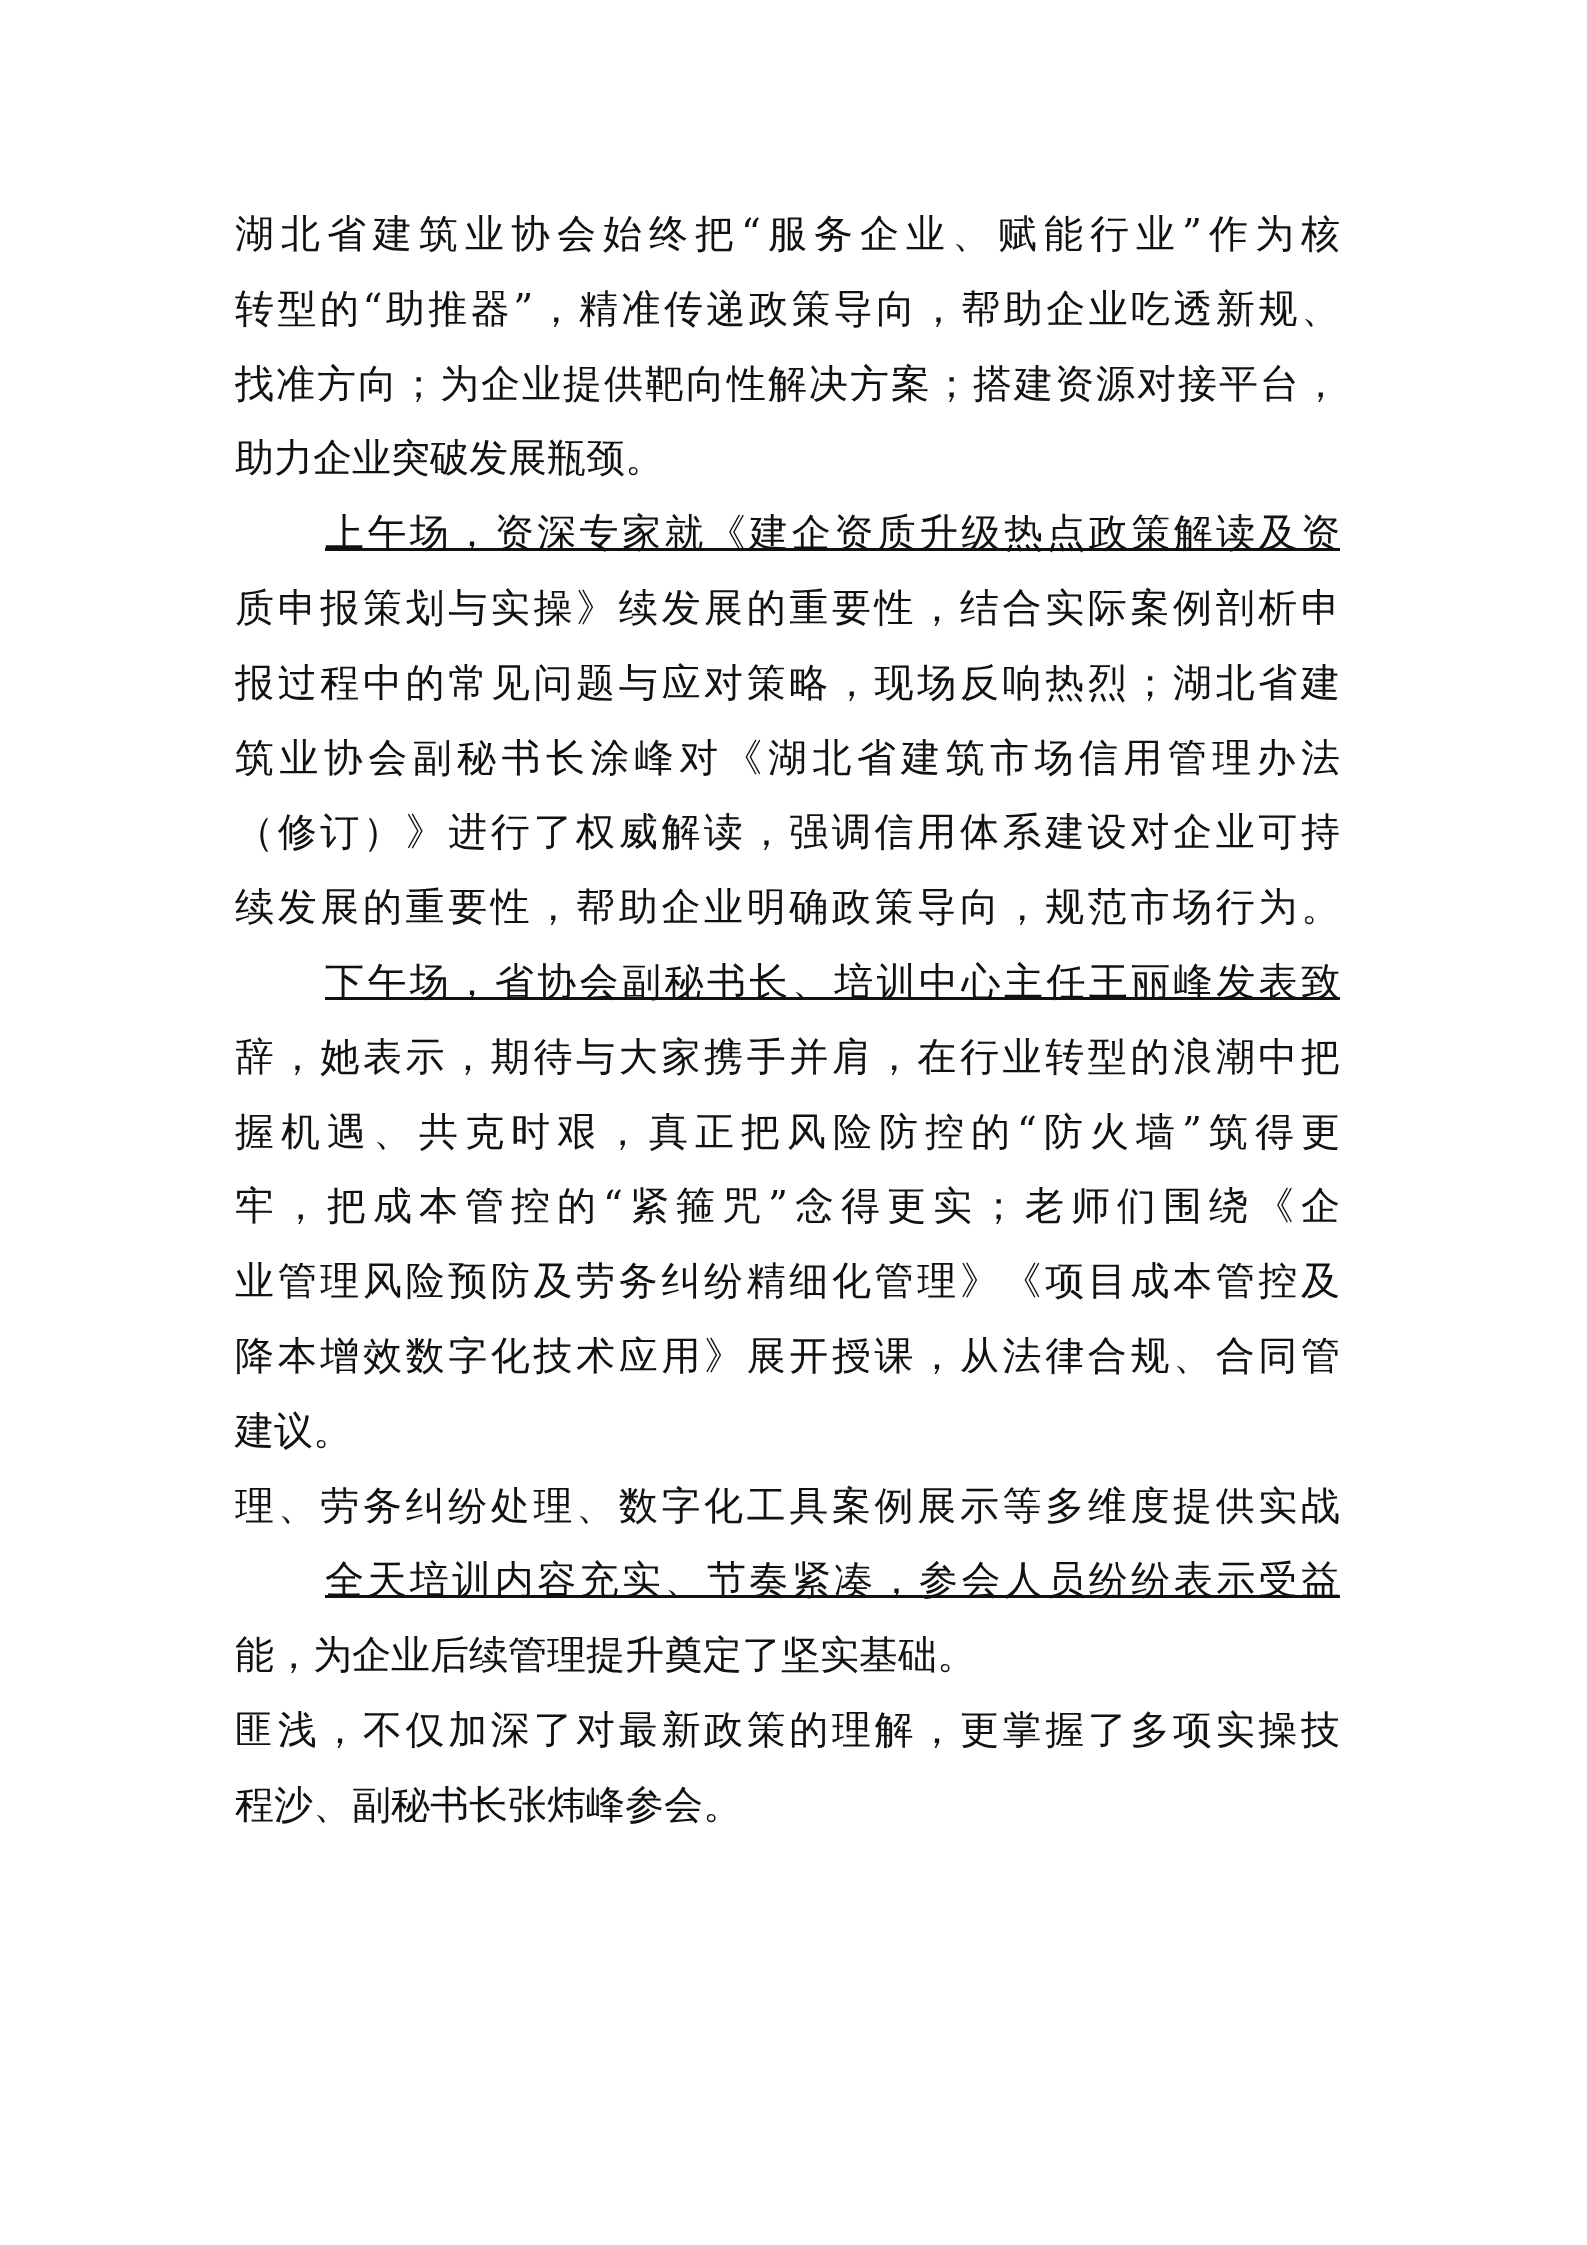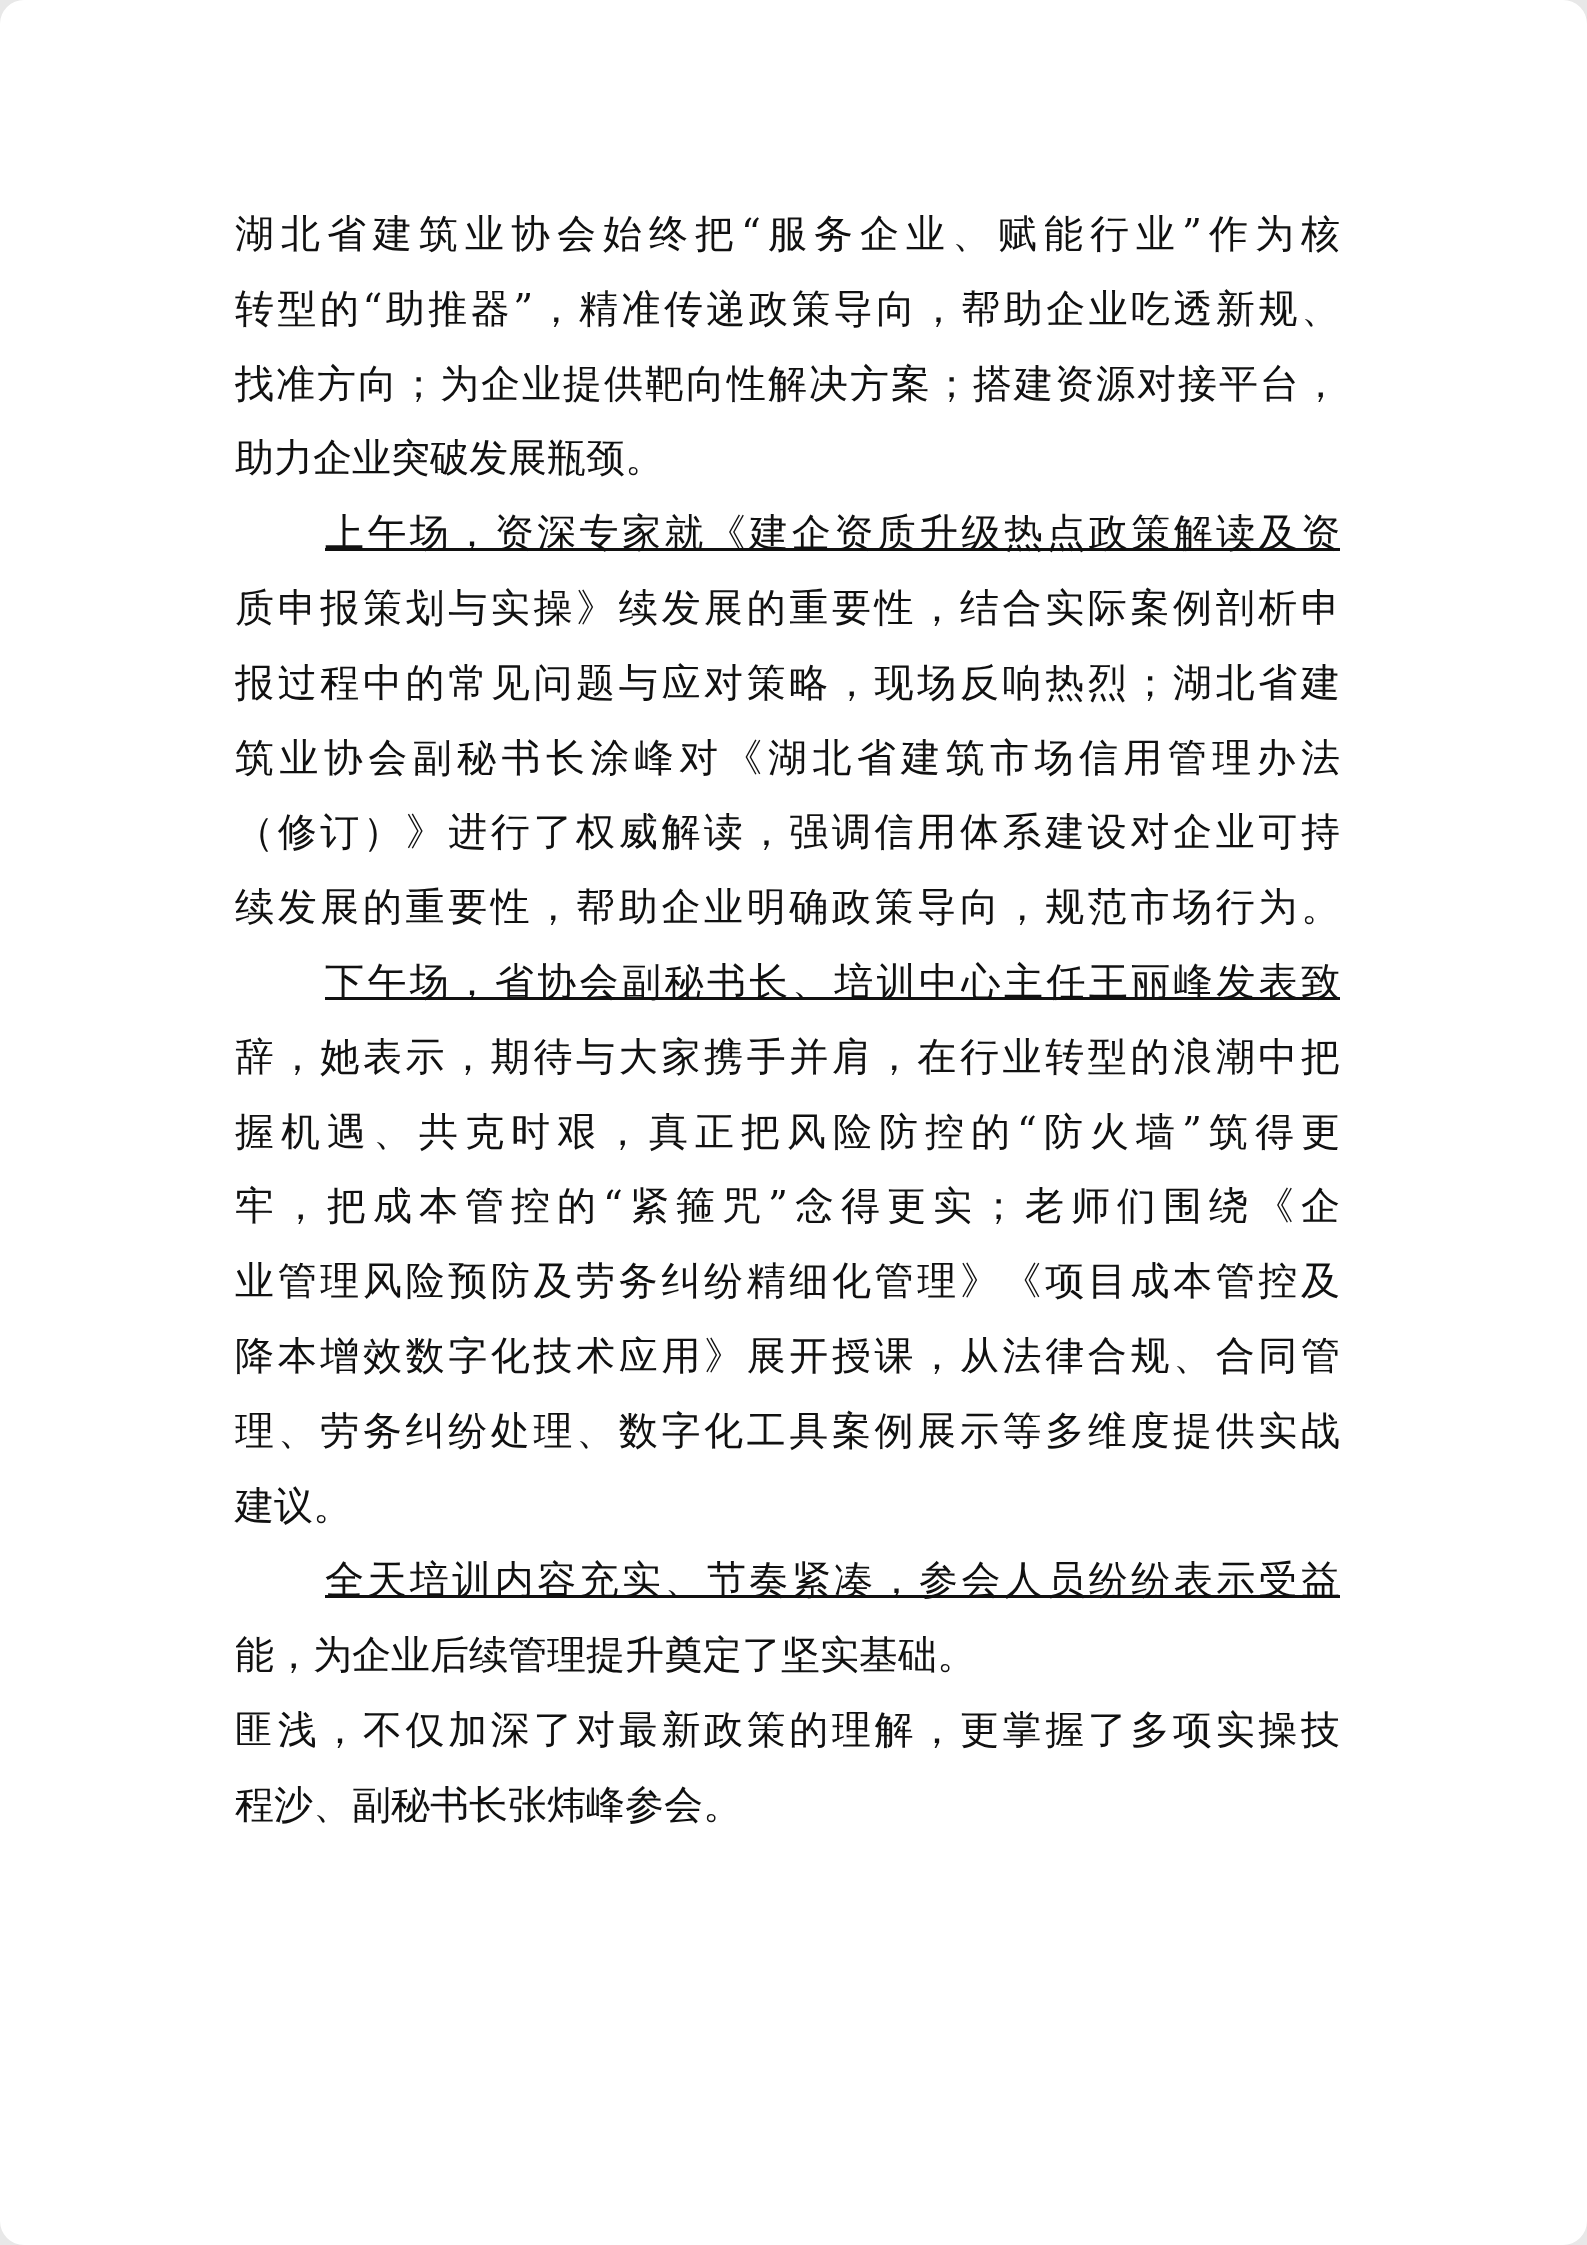--- a/index.html
+++ b/index.html
@@ -11,21 +11,20 @@
     position: relative;
     width: 1587px;
     height: 2245px;
     margin: 0 auto;
     background: #ffffff;
     box-sizing: border-box;
     padding: 197px 247px 0 235px;
     font-family: "DejaVu Serif", "Liberation Serif", serif;
     color: #111111;
     overflow: hidden;
-    border-radius: 24px;
   }
   .doc-body {
     width: 1105px;
   }
   .line {
     font-size: 39px;
     line-height: 74.8px;
     height: 74.8px;
     text-align: justify;
     text-align-last: justify;
@@ -59,22 +58,22 @@
         <div class="line">（修订）》进行了权威解读，强调信用体系建设对企业可持</div>
         <div class="line">续发展的重要性，帮助企业明确政策导向，规范市场行为。</div>
       </div>
       <div>
         <div class="line indent">下午场，省协会副秘书长、培训中心主任王丽峰发表致</div>
         <div class="line">辞，她表示，期待与大家携手并肩，在行业转型的浪潮中把</div>
         <div class="line">握机遇、共克时艰，真正把风险防控的“防火墙”筑得更</div>
         <div class="line">牢，把成本管控的“紧箍咒”念得更实；老师们围绕《企</div>
         <div class="line">业管理风险预防及劳务纠纷精细化管理》《项目成本管控及</div>
         <div class="line">降本增效数字化技术应用》展开授课，从法律合规、合同管</div>
+        <div class="line end">建议。</div>
         <div class="line">理、劳务纠纷处理、数字化工具案例展示等多维度提供实战</div>
-        <div class="line end">建议。</div>
       </div>
       <div>
         <div class="line indent">全天培训内容充实、节奏紧凑，参会人员纷纷表示受益</div>
         <div class="line end">能，为企业后续管理提升奠定了坚实基础。</div>
         <div class="line">匪浅，不仅加深了对最新政策的理解，更掌握了多项实操技</div>
       </div>
       <div>
         <div class="line end">程沙、副秘书长张炜峰参会。</div>
       </div>
     </div>

